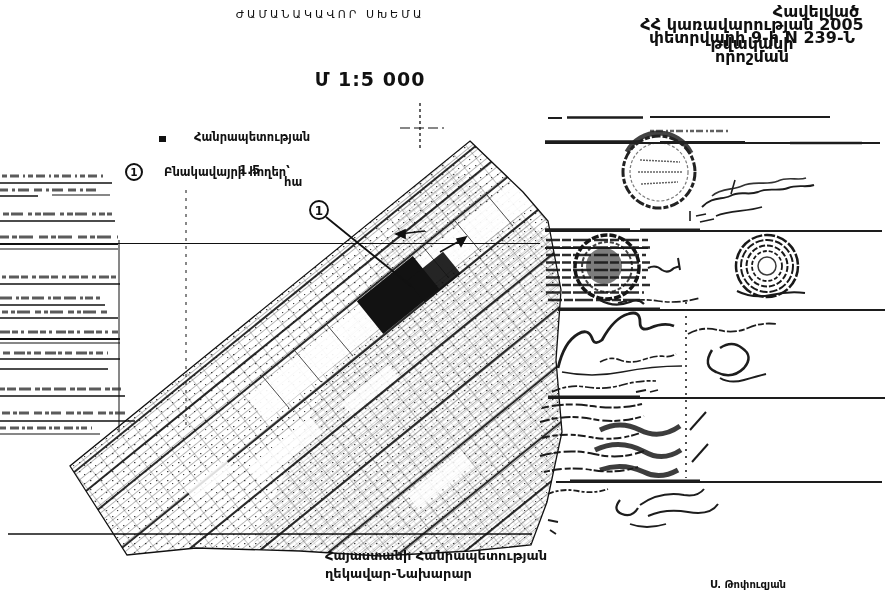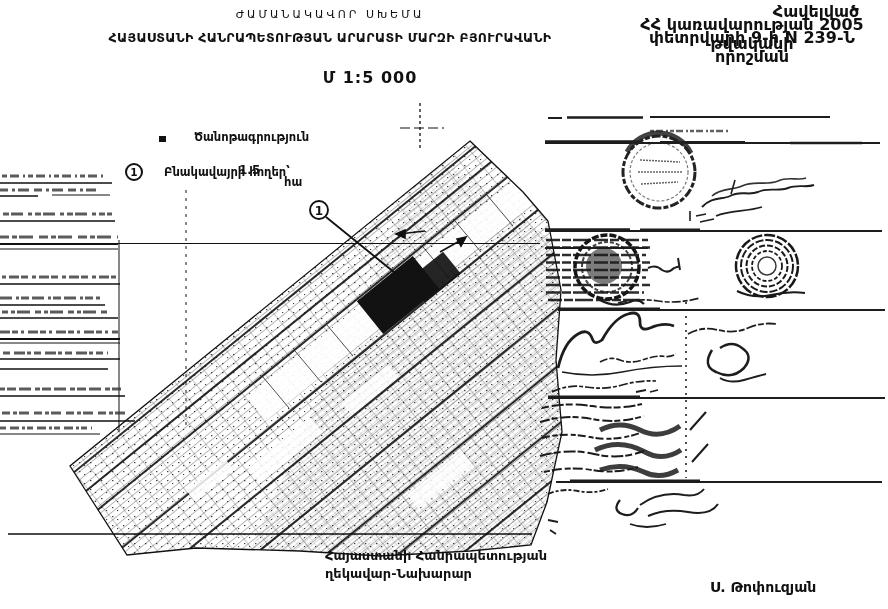--- a/index.html
+++ b/index.html
@@ -2,26 +2,26 @@
 <html><head>
 <meta charset="utf-8">
 <style>
   html,body{margin:0;padding:0;background:#fff;}
   .page{position:relative;width:888px;height:609px;background:#fff;overflow:hidden;
         font-family:"DejaVu Sans",sans-serif;color:#111;}
   .abs{position:absolute;}
   .ctr{text-align:center;}
   .ttl{font-size:11px;font-weight:normal;letter-spacing:3px;}
   .sub{font-size:12.5px;font-weight:bold;letter-spacing:.3px;}
-  .scale{font-size:16px;font-weight:bold;letter-spacing:1px;}
+  .scale{font-size:19px;font-weight:bold;letter-spacing:1px;}
   .annex{font-size:16px;font-weight:bold;}
   .leg{font-size:11.5px;font-weight:bold;}
   .legval{font-size:12px;font-weight:bold;}
   .foot{font-size:13px;font-weight:bold;line-height:18px;margin-left:43px;}
-  .sig{font-size:14px;font-weight:bold;}
+  .sig{font-size:10px;font-weight:bold;}
   .bullet-sq{width:7px;height:6px;background:#111;display:inline-block;}
   .circ1{width:18px;height:18px;border:2px solid #111;border-radius:50%;
          box-sizing:border-box;display:flex;align-items:center;justify-content:center;
          font-size:10.5px;font-weight:bold;line-height:1;}
   svg{position:absolute;left:0;top:0;}
   .txt-layer{z-index:2;}
 </style>
 </head>
 <body>
 
@@ -240,29 +240,28 @@
         <path d="M620,500 q-8,10 2,14 q10,4 16,-6" stroke-width="2.2"></path>
         <path d="M640,505 q20,-14 44,-10 q14,2 20,-6" stroke-width="2"></path>
         <path d="M648,516 q18,-8 40,-4 t30,-8" stroke-width="2"></path>
         <path d="M630,524 q16,6 36,0" stroke-width="1.8"></path>
         <path d="M548,520 l10,2 M550,530 l6,4" stroke-width="1.8"></path>
       </g>
     </g>
   </svg>
 
   <div class="abs ctr ttl txt-layer" style="left:0;top:8px;width:660px;">ԺԱՄԱՆԱԿԱՎՈՐ ՍԽԵՄԱ</div>
-  <div class="abs ctr sub txt-layer" style="left:0;top:30px;width:660px;">ՀԱՅԱՍՏԱՆԻ ՀԱՆՐԱՊԵՏՈՒԹՅԱՆ ԱՐԱՐԱՏԻ ՄԱՐԶԻ ԲՅՈՒՐԱՎԱՆԻ</div>
   <div class="abs ctr scale txt-layer" style="left:300px;top:68px;width:140px;">Մ 1:5 000</div>
 
   <div class="abs ctr annex txt-layer" style="left:760px;top:2px;width:112px;">Հավելված</div>
   <div class="abs ctr annex txt-layer" style="left:616px;top:15px;width:272px;">ՀՀ կառավարության 2005 թվականի</div>
   <div class="abs ctr annex txt-layer" style="left:616px;top:28px;width:272px;">փետրվարի 9-ի N 239-Ն որոշման</div>
 
   <span class="abs bullet-sq txt-layer" style="left:159px;top:136px;"></span>
-  <div class="abs leg txt-layer" style="left:194px;top:130px;">Ծանոթագրություն</div>
+  <div class="abs leg txt-layer" style="left:194px;top:130px;">Հանրապետության</div>
   <div class="abs circ1 txt-layer" style="left:125px;top:163px;">1</div>
   <div class="abs leg txt-layer" style="left:164px;top:165px;">Բնակավայրի հողեր՝</div>
   <div class="abs legval txt-layer" style="left:239px;top:163px;">1.5</div>
   <div class="abs leg txt-layer" style="left:284px;top:175px;">հա</div>
 
   <div class="abs foot txt-layer" style="left:282px;top:547px;width:250px;">
     <div>Հայաստանի Հանրապետության</div>
     <div>ղեկավար-Նախարար</div>
   </div>
   <div class="abs sig txt-layer" style="left:710px;top:579px;">Ս. Թոփուզյան</div>

